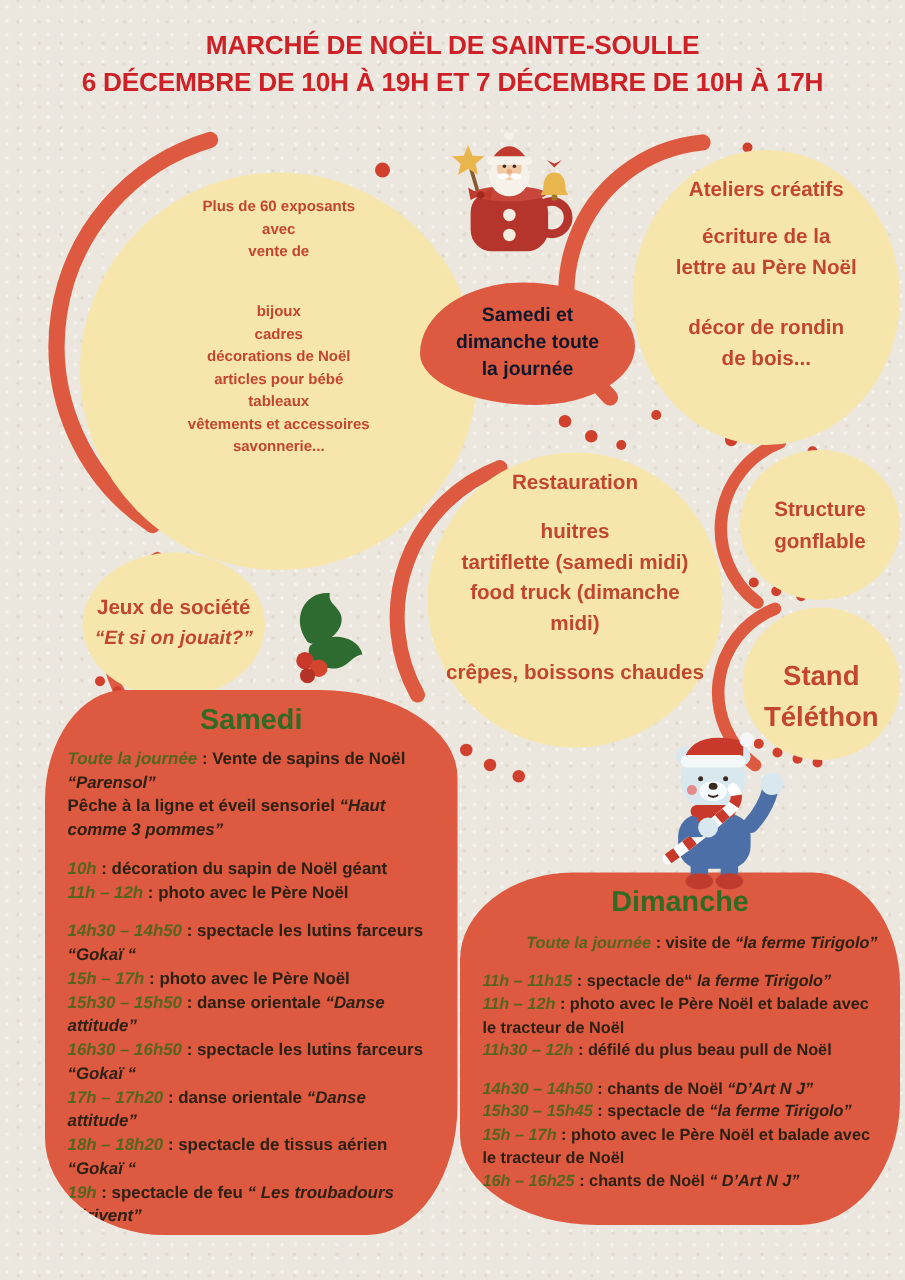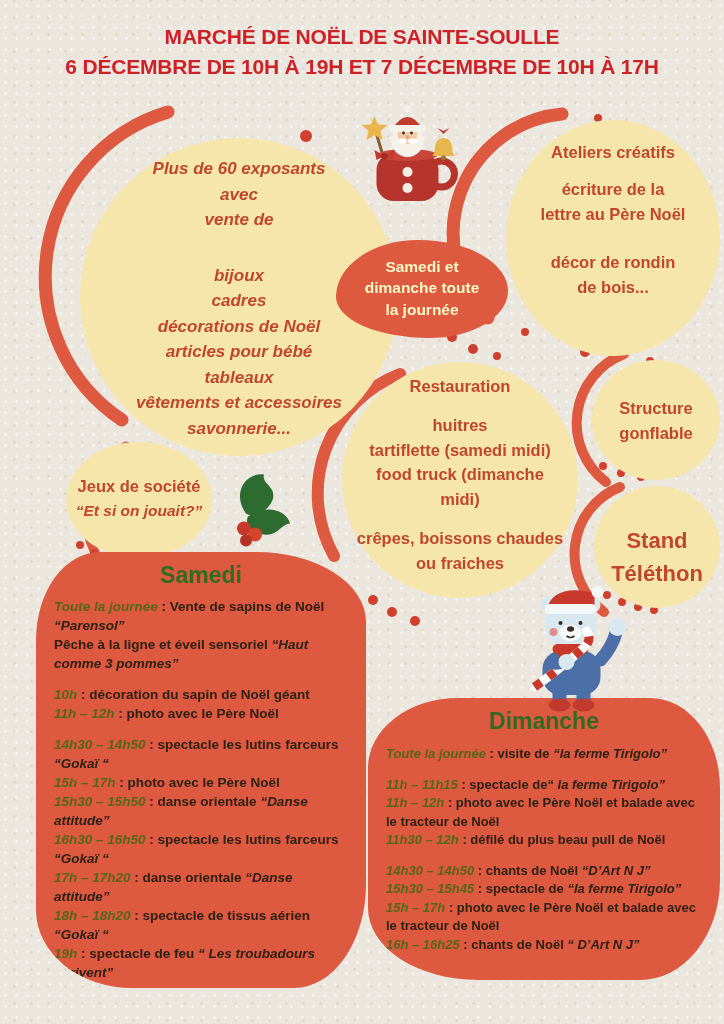--- a/index.html
+++ b/index.html
@@ -28,53 +28,53 @@
   .poster-header{position:absolute;top:22px;left:0;width:100%;text-align:center;z-index:5;}
   .title-line{color:var(--title-red);font-weight:bold;font-size:21px;line-height:1.42;letter-spacing:-0.2px;}
   .deco{position:absolute;left:0;top:0;z-index:0;pointer-events:none;}
   .deco-arc{fill:none;stroke:var(--blob-red);stroke-linecap:round;}
   .deco-dot{fill:var(--accent-dot-red);}
   .bubble{
     position:absolute;background:var(--bubble-cream);border-radius:50%;
     color:var(--bubble-text-red);font-weight:bold;text-align:center;z-index:2;
   }
   .bubble .line{line-height:1.5;}
-  .exposants{left:80px;top:138px;width:318px;height:318px;font-size:17px;padding-top:18px;font-style:italic;}
+  .exposants{left:64px;top:138px;width:318px;height:318px;font-size:12px;padding-top:18px;}
   .exposants .line-gap{height:30px;}
   .ateliers{left:506px;top:120px;width:214px;height:236px;font-size:16.5px;padding-top:20px;}
   .ateliers .line-gap{height:12px;}
   .restauration{left:342px;top:362px;width:236px;height:236px;font-size:16.5px;padding-top:12px;}
   .restauration .line-gap{height:14px;}
   .structure{left:592px;top:360px;width:128px;height:120px;font-size:16.5px;padding-top:36px;}
   .telethon{left:594px;top:486px;width:126px;height:122px;font-size:22px;padding-top:38px;}
   .jeux{left:66px;top:442px;width:146px;height:116px;font-size:16.5px;padding-top:32px;z-index:1;}
   .jeux .jeux-quote{font-style:italic;font-size:15.5px;}
   .center-blob{
-    position:absolute;left:336px;top:240px;width:172px;height:98px;z-index:2;
+    position:absolute;left:336px;top:226px;width:172px;height:98px;z-index:2;
     background:var(--blob-red);border-radius:48% 52% 46% 54% / 58% 52% 48% 42%;
-    color:#fef9c3;font-weight:bold;font-size:15.5px;text-align:center;padding-top:16px;
+    color:#0f172a;font-weight:bold;font-size:15.5px;text-align:center;padding-top:16px;
   }
   .center-blob .line{line-height:1.38;}
   .schedule{
     position:absolute;background:var(--blob-red);z-index:3;overflow:hidden;
     color:var(--dark-text);font-weight:bold;
   }
   .schedule h2{
     text-align:center;color:var(--heading-green);font-size:23px;font-weight:bold;
   }
   .samedi{left:36px;top:552px;width:330px;height:436px;padding:10px 18px;
     border-radius:64px 110px 72px 96px / 88px 70px 104px 78px;font-size:13.5px;}
   .samedi h2{margin-bottom:8px;}
   .samedi .event{line-height:19px;}
   .dimanche{left:368px;top:698px;width:352px;height:282px;padding:10px 18px;
     border-radius:90px 70px 80px 110px / 70px 90px 100px 72px;font-size:13px;}
   .dimanche h2{margin-bottom:10px;}
   .dimanche .event{line-height:18.5px;}
   .dimanche .event-group{text-align:left;}
-  .dimanche .event-group:first-child{text-align:left;}
+  .dimanche .event-group:first-child{text-align:right;}
   .event-group{margin-bottom:12px;}
   .event .time{color:var(--time-olive);font-style:italic;}
   .event .quote{font-style:italic;}
   .illu{position:absolute;z-index:4;}
 </style>
 </head>
 <body>
 
 <div class="poster">
 
@@ -183,21 +183,20 @@
 
   <div class="bubble restauration">
       <div class="line">Restauration</div>
       <div class="line-gap"></div>
       <div class="line">huitres</div>
       <div class="line">tartiflette (samedi midi)</div>
       <div class="line">food truck (dimanche</div>
       <div class="line">midi)</div>
       <div class="line-gap"></div>
       <div class="line">crêpes, boissons chaudes</div>
-      <div class="line">ou fraiches</div>
     </div>
 
   <div class="bubble structure">
       <div class="line">Structure</div>
       <div class="line">gonflable</div>
     </div>
 
   <div class="bubble telethon">
       <div class="line">Stand</div>
       <div class="line">Téléthon</div>

